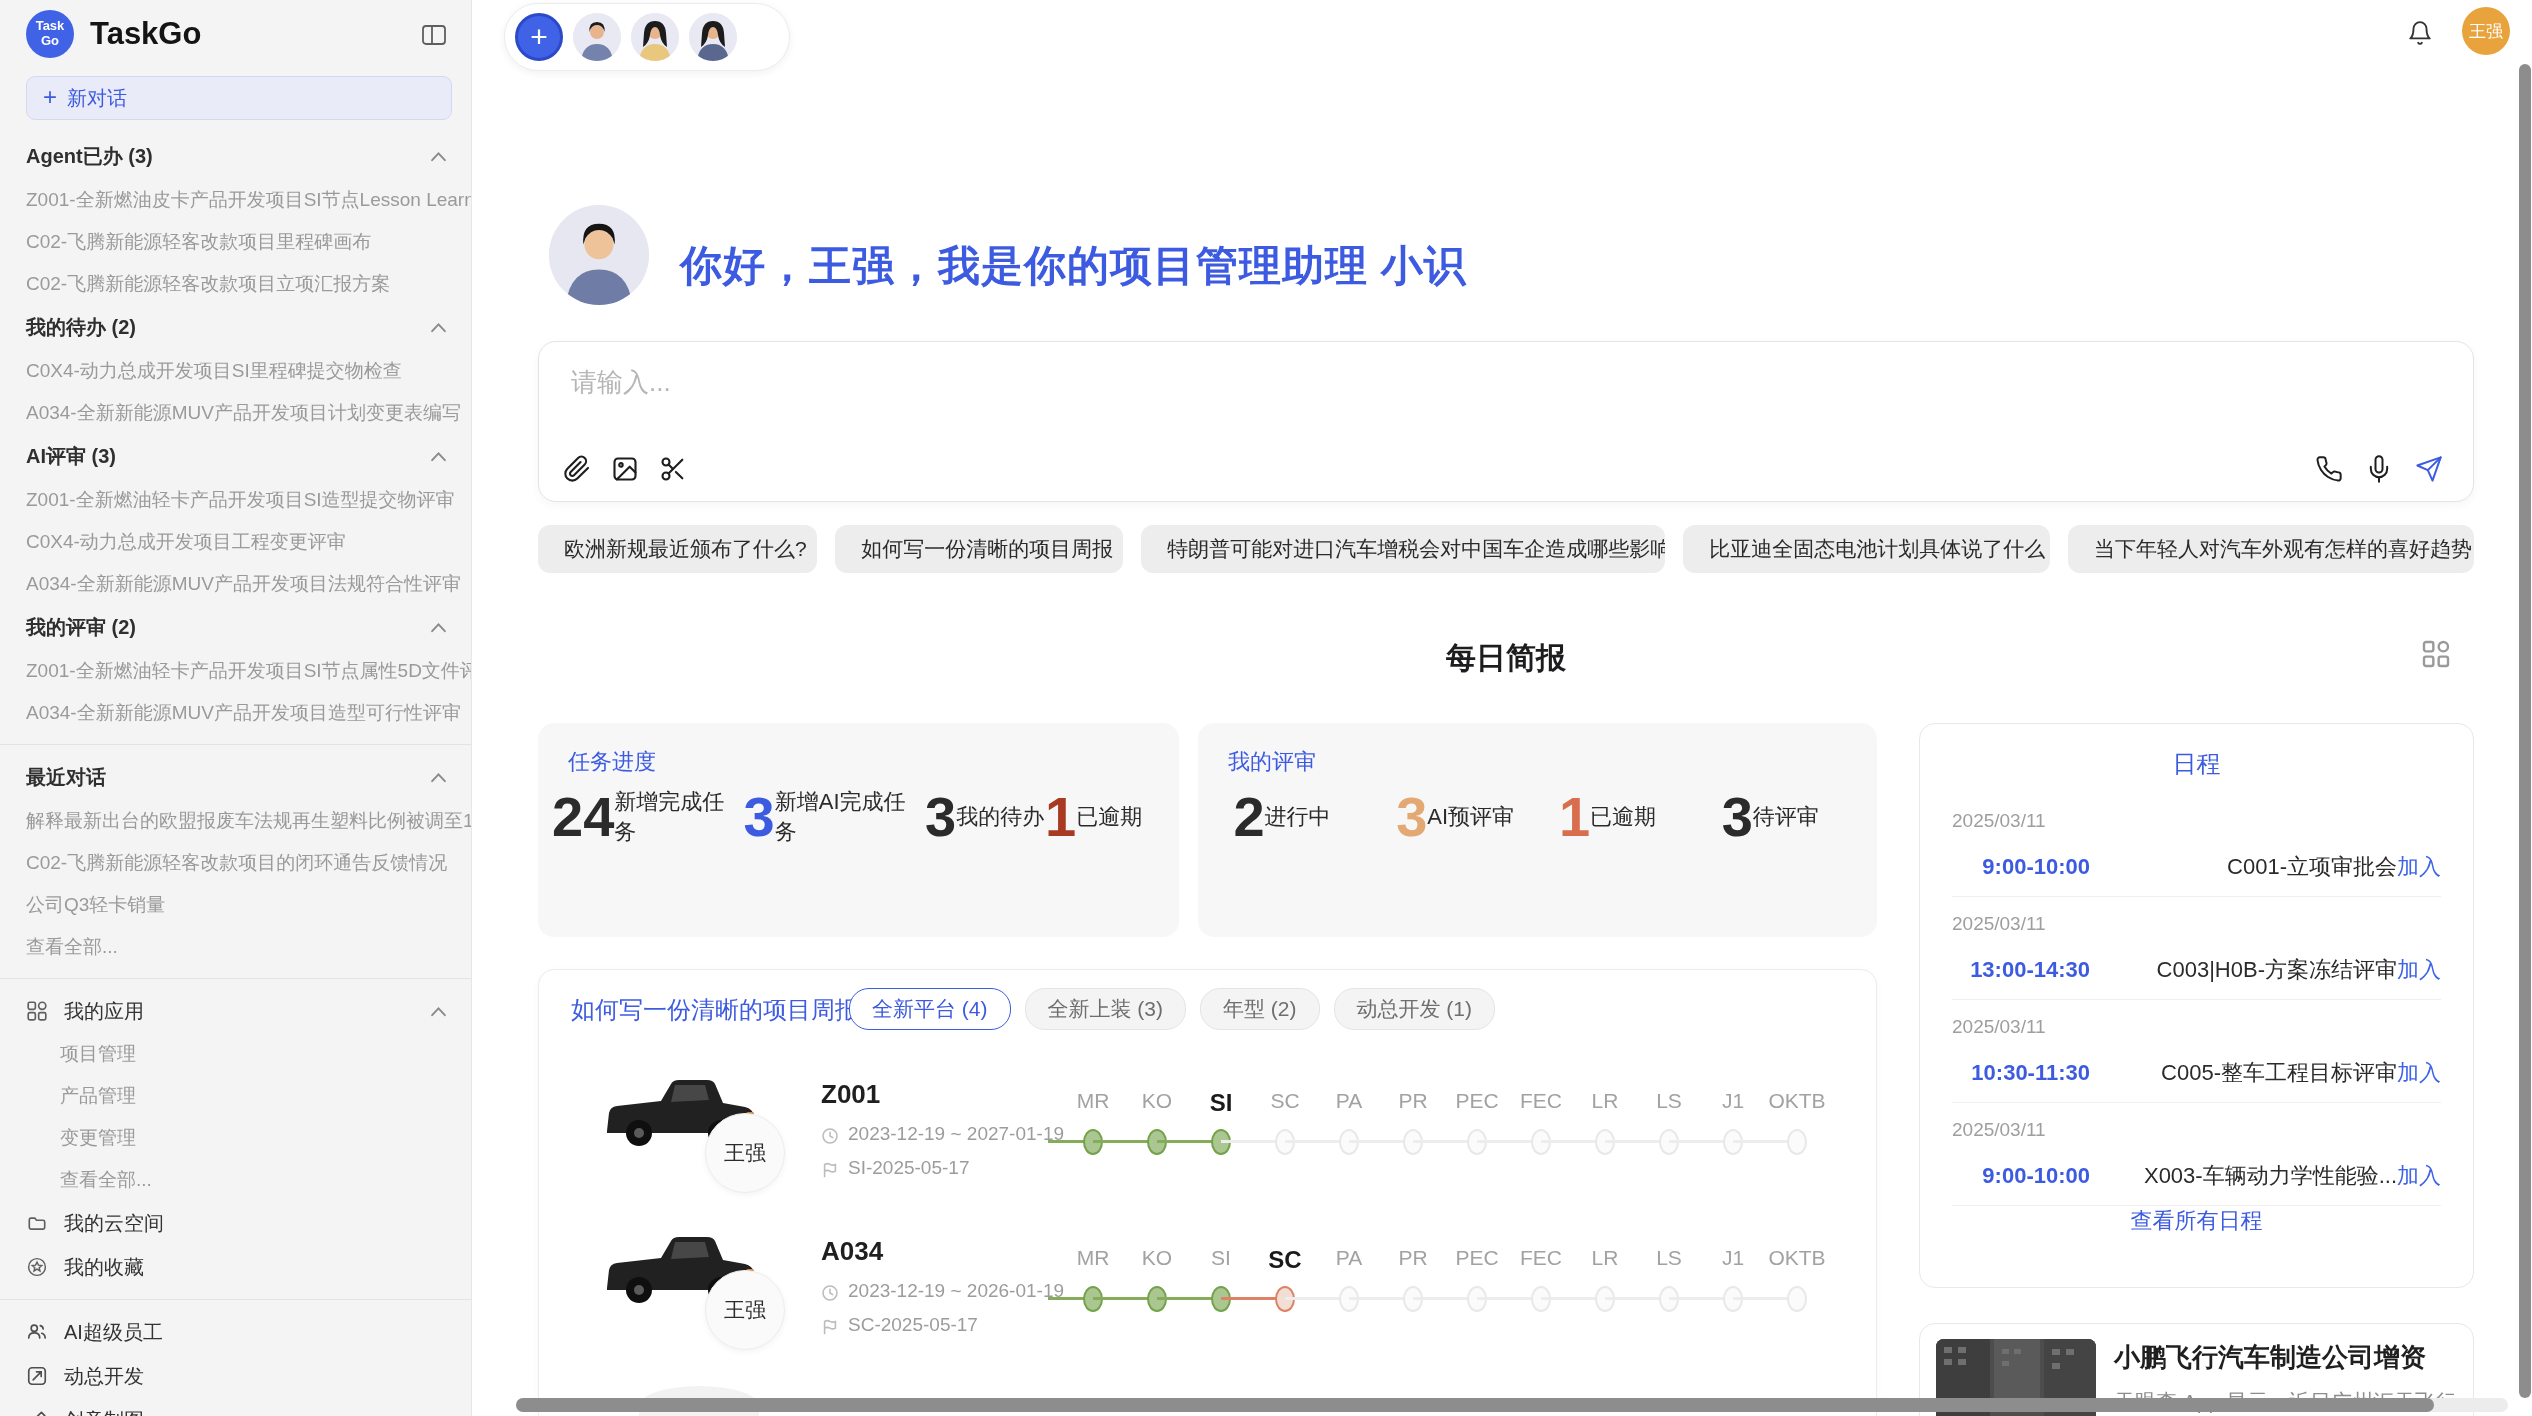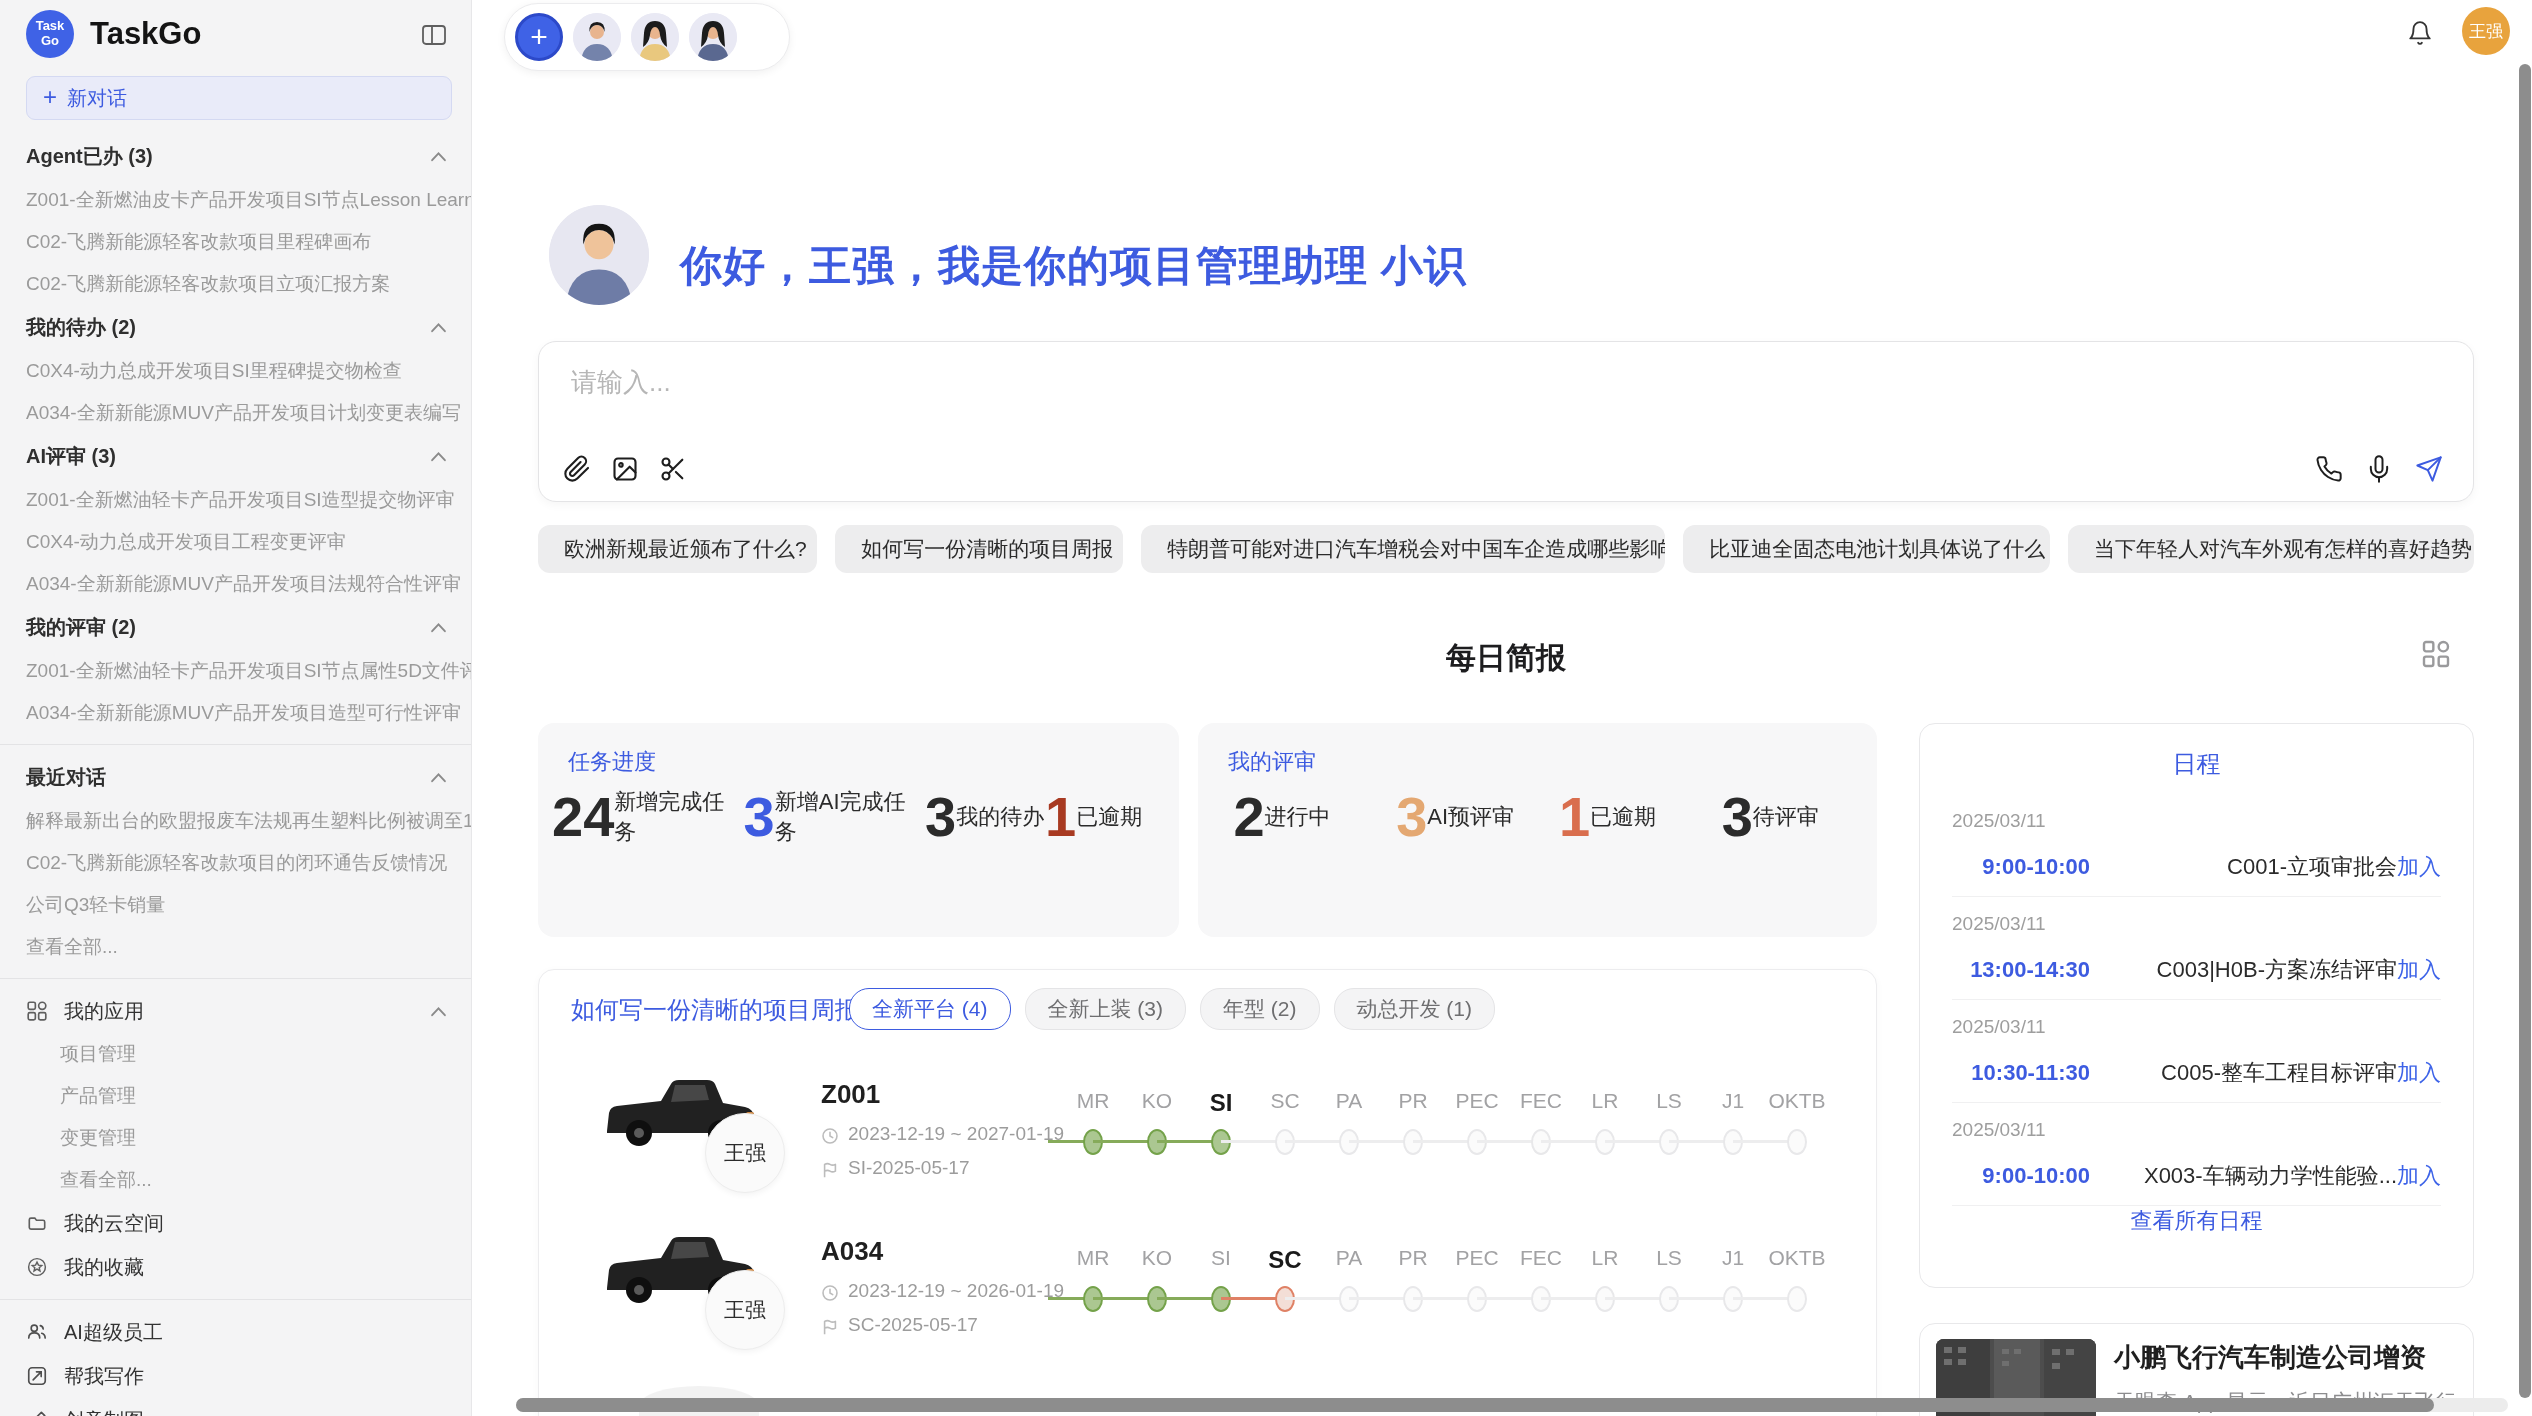--- a/index.html
+++ b/index.html
@@ -225,21 +225,21 @@
           </svg>
           <span>AI超级员工</span>
         </div>
         <div class="sb-row">
           <svg class="sic" viewBox="0 0 20 20">
             <g fill="none" stroke="#4f4f4f" stroke-width="1.5" stroke-linecap="round">
               <rect x="2.5" y="2.5" width="15" height="15" rx="3"></rect>
               <path d="M6.5 13.5 L13.5 6.5 M9.5 6.2 L13.8 6.2 13.8 10.5"></path>
             </g>
           </svg>
-          <span>帮我写作</span>
+          <span>动总开发</span>
         </div>
         <div class="sb-row">
           <svg class="sic" viewBox="0 0 20 20">
             <g fill="none" stroke="#4f4f4f" stroke-width="1.5" stroke-linejoin="round">
               <path d="M3 17.5 L4.8 12.2 14 3 17 6 7.8 15.2 Z"></path>
               <path d="M3 17.5 L7.8 15.2" fill="#4f4f4f"></path>
             </g>
           </svg>
           <span>创意制图</span>
         </div>

